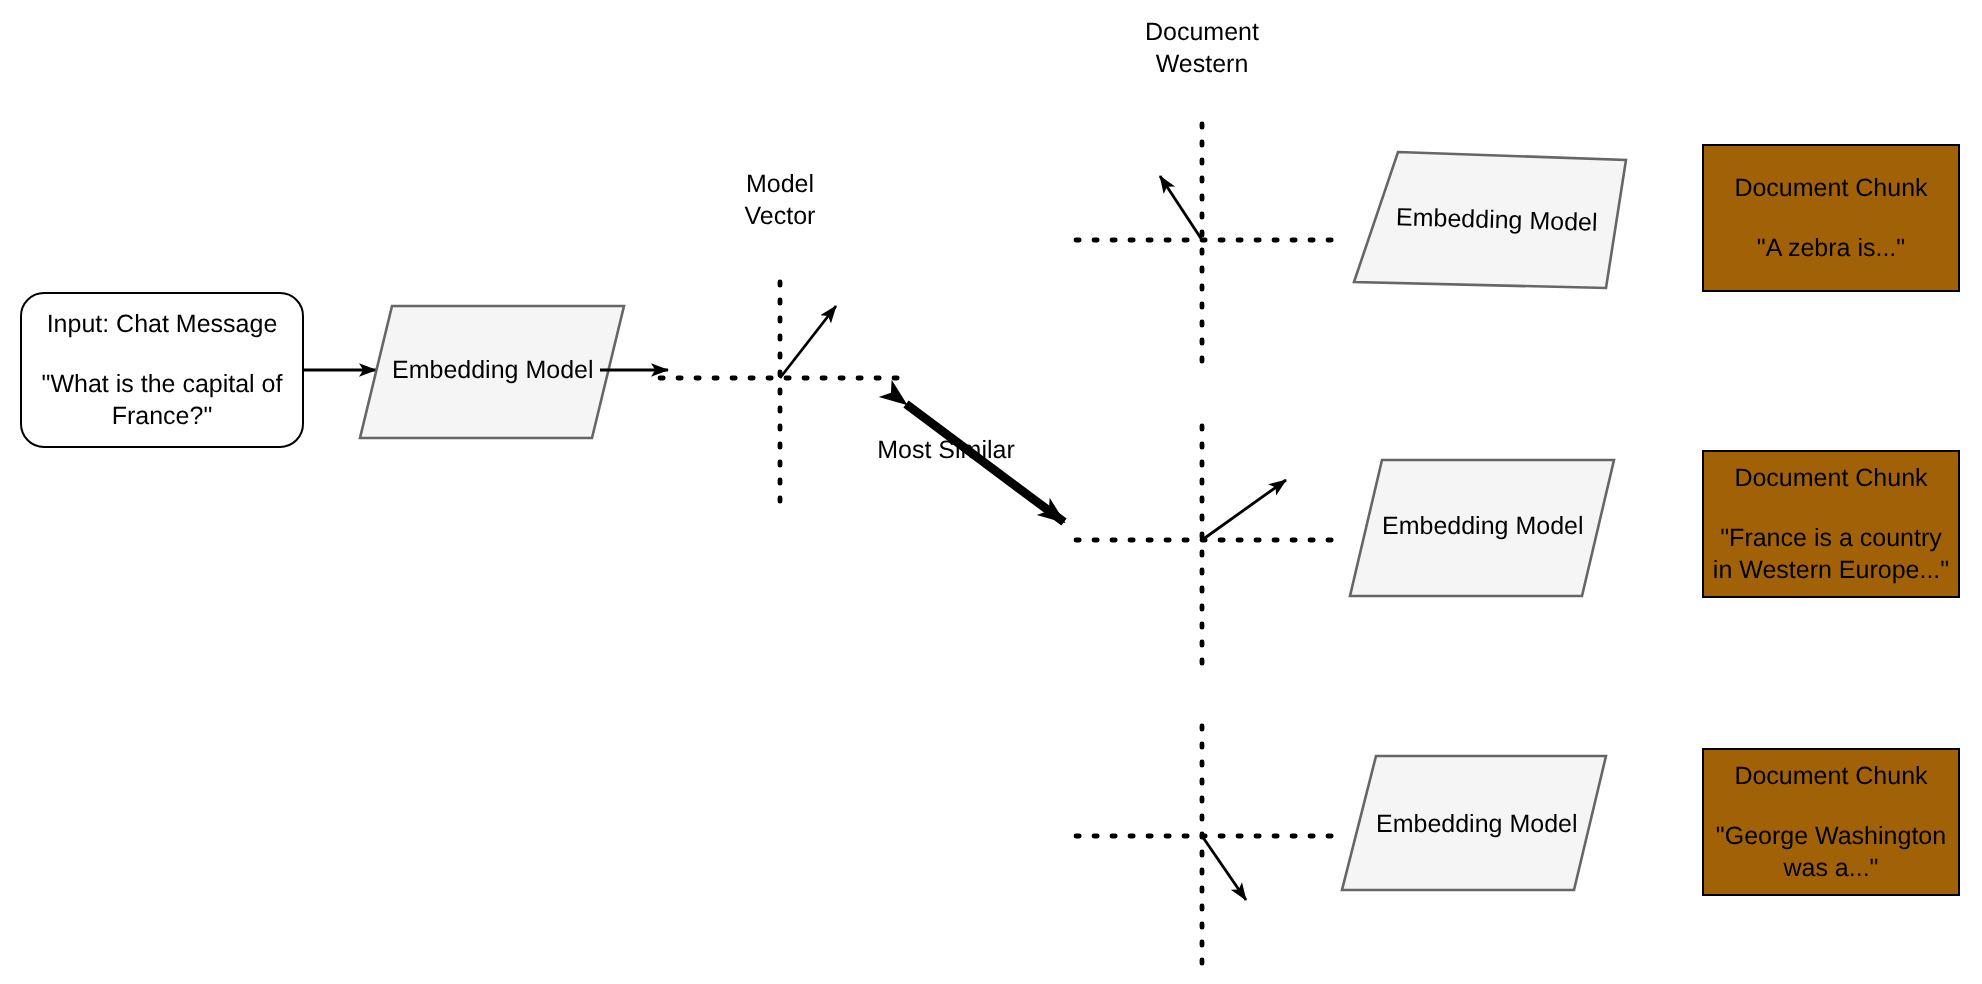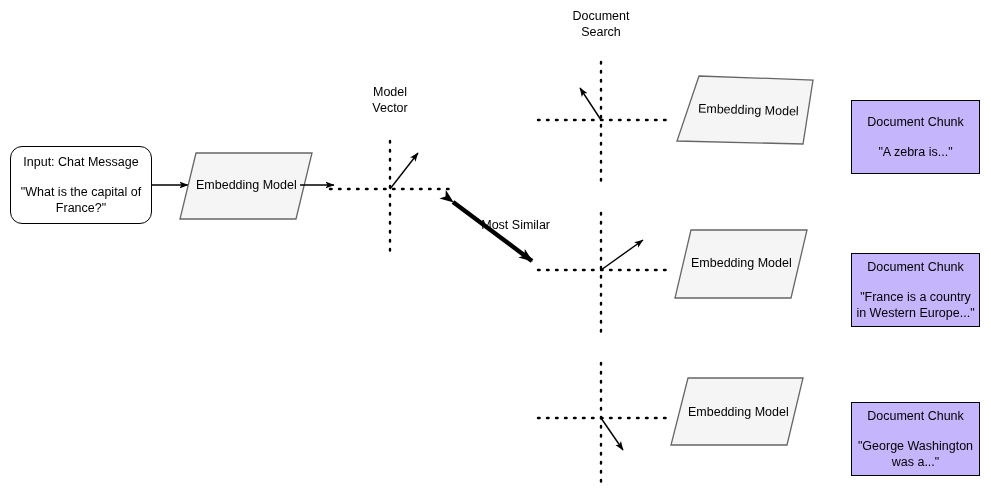--- a/index.html
+++ b/index.html
@@ -29,22 +29,21 @@
     font-size: 12.5px;
     line-height: 16px;
   }
   .rounded-box {
     border: 1.4px solid #000000;
     border-radius: 12px;
     background: #ffffff;
   }
   .rect-box {
     border: 1.4px solid #000000;
-    background: #c4b5fd;
-    margin-top: 28px;
+    background: #a16207;
   }
   .node .line1 { margin-bottom: 14px; }
   .node .line-tight { margin: 0; }
   .para-label {
     position: absolute;
     font-size: 12.5px;
     color: #000000;
     white-space: nowrap;
     left: 0; top: 0;
   }
@@ -128,23 +127,23 @@
     </g>
     <g>
       <path d="M688,378 L803,378 L787,445 L671,445 Z" fill="#f5f5f5" stroke="#666666" stroke-width="1.3"></path>
     </g>
   </svg>
 
   <div class="plain-label" style="left:340px; top:84px; width:100px;">Model
 Vector</div>
 
   <div class="plain-label" style="left:551px; top:8px; width:100px;">Document
-Search</div>
+Western</div>
 
-  <div class="plain-label" style="left:460px; top:217px; width:90px; text-align:right;">Most Similar</div>
+  <div class="plain-label" style="left:428px; top:217px; width:90px; text-align:center;">Most Similar</div>
 
   <div class="node rounded-box" style="left:10px; top:146px; width:142px; height:78px;">
     <div class="line1">Input: Chat Message</div>
     <div class="line-tight" style="width:132px;">"What is the capital of France?"</div>
   </div>
 
   <div class="para-label" style="left:196px; top:178px; width:100px; text-align:center;">Embedding Model</div>
 
   <div class="para-label" style="left:698px; top:103px; width:100px; text-align:center; transform: rotate(1.6deg);">Embedding Model</div>
 

